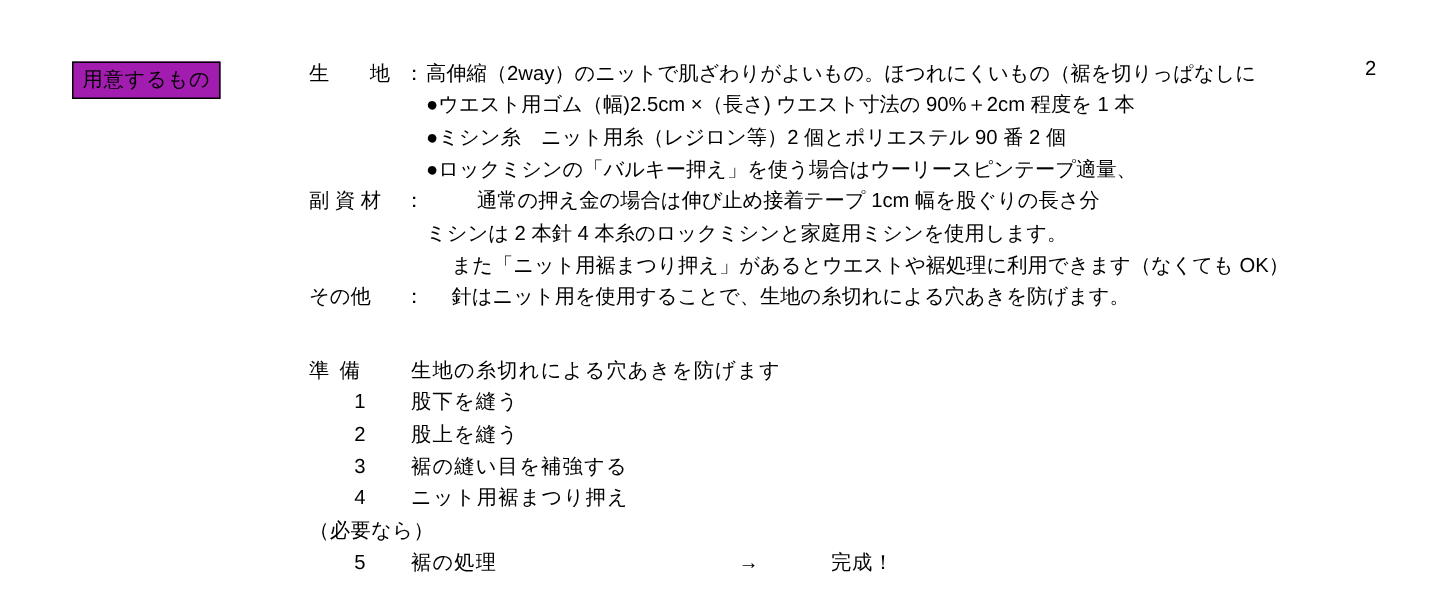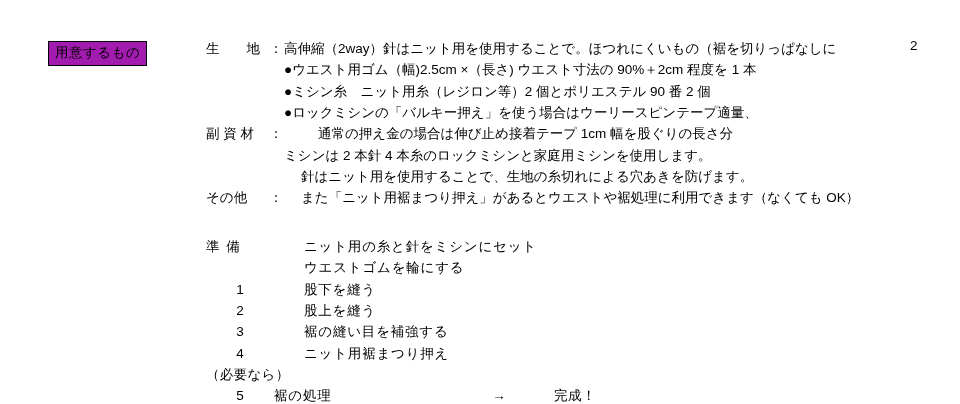--- a/index.html
+++ b/index.html
@@ -63,21 +63,21 @@
 
   .trailing-num {
     position: absolute;
     left: 910px;
     top: 38px;
     font-size: 13.5px;
   }
 
   
   #steps { left: 206px; top: 236px; width: 720px; }
-  .step-row { display: flex; align-items: flex-start; gap: 30px; }
+  .step-row { display: flex; align-items: flex-start; }
   .step-head {
     width: 68px;
     flex: 0 0 68px;
     white-space: nowrap;
     letter-spacing: 1.5px;
   }
   .step-num {
     width: 68px;
     flex: 0 0 68px;
     text-align: center;
@@ -97,59 +97,55 @@
 <div class="page">
 
   <div class="section-label" id="label-materials">用意するもの</div>
 
   <div class="block" id="materials">
 
     <div class="row">
       <div class="row-term spaced">生　　地</div>
       <div class="row-colon">：</div>
       <div class="row-body">
-        <div>高伸縮（2way）針はニット用を使用することで。ほつれにくいもの（裾を切りっぱなしに</div>
+        <div>高伸縮（2way）のニットで肌ざわりがよいもの。ほつれにくいもの（裾を切りっぱなしに</div>
       </div>
     </div>
 
     <div class="row">
       <div class="row-term">副 資 材</div>
       <div class="row-colon">：</div>
       <div class="row-body">
         <div>●ウエスト用ゴム（幅)2.5cm ×（長さ) ウエスト寸法の 90%＋2cm 程度を 1 本</div>
         <div>●ミシン糸　ニット用糸（レジロン等）2 個とポリエステル 90 番 2 個</div>
         <div>●ロックミシンの「バルキー押え」を使う場合はウーリースピンテープ適量、</div>
         <div class="indent-2">通常の押え金の場合は伸び止め接着テープ 1cm 幅を股ぐりの長さ分</div>
       </div>
     </div>
 
     <div class="row">
       <div class="row-term">その他</div>
       <div class="row-colon">：</div>
       <div class="row-body">
         <div>ミシンは 2 本針 4 本糸のロックミシンと家庭用ミシンを使用します。</div>
+        <div class="indent-1">また「ニット用裾まつり押え」があるとウエストや裾処理に利用できます（なくても OK）</div>
         <div class="indent-1">針はニット用を使用することで、生地の糸切れによる穴あきを防げます。</div>
-        <div class="indent-1">また「ニット用裾まつり押え」があるとウエストや裾処理に利用できます（なくても OK）</div>
       </div>
     </div>
 
   </div>
 
   <div class="trailing-num">2</div>
 
 
   <div class="block" id="steps">
 
     <div class="step-row">
       <div class="step-head">準 備</div>
-      <div class="step-text">ニット用の糸と針をミシンにセット</div>
-    </div>
-    <div class="step-row">
-      <div class="step-num"></div>
-      <div class="step-text">ウエストゴムを輪にする</div>
+      <div class="step-text">生地の糸切れによる穴あきを防げます</div>
     </div>
 
     <div class="step-row">
       <div class="step-num">1</div>
       <div class="step-text">股下を縫う</div>
     </div>
     <div class="step-row">
       <div class="step-num">2</div>
       <div class="step-text">股上を縫う</div>
     </div>

